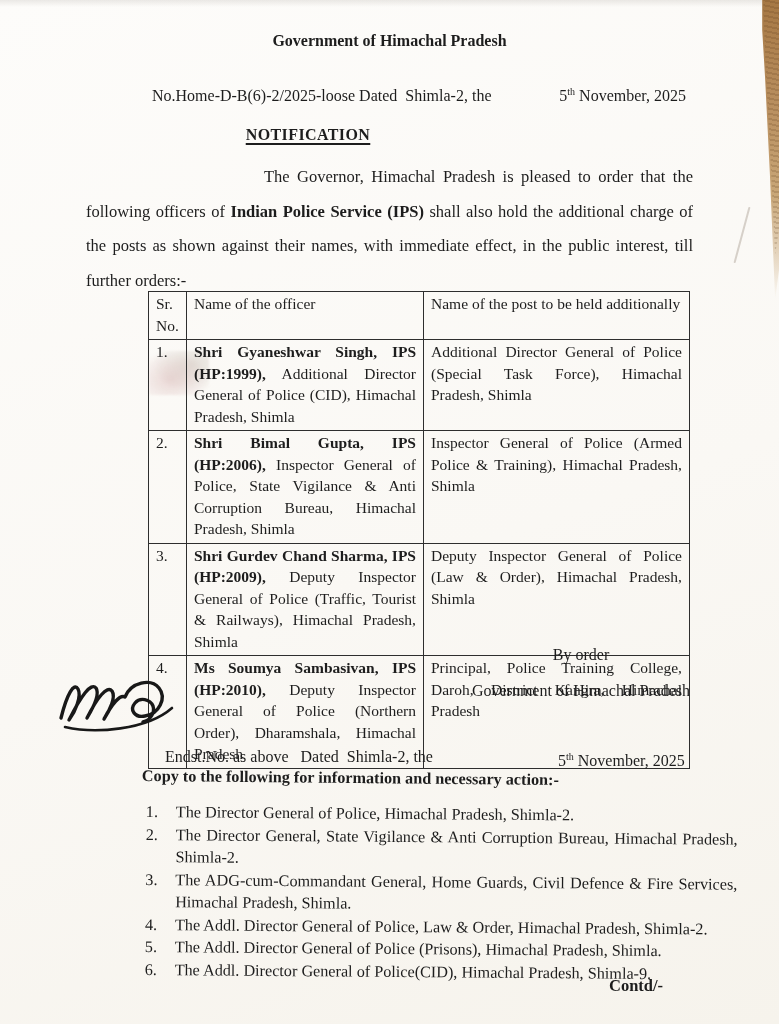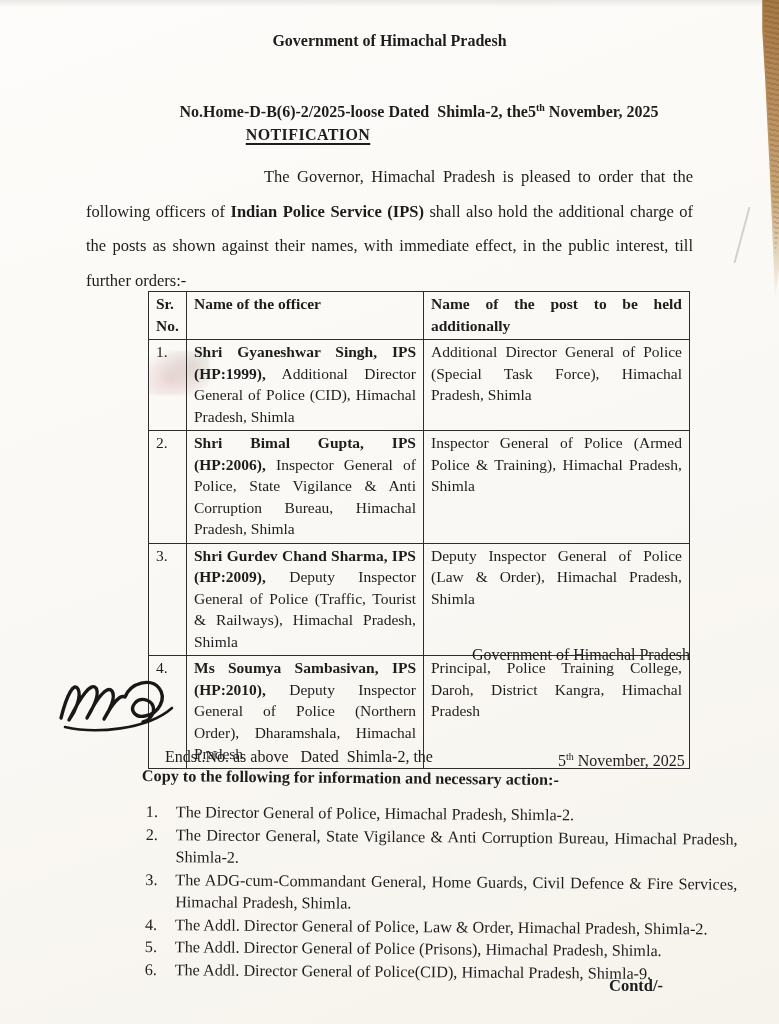--- a/index.html
+++ b/index.html
@@ -22,37 +22,37 @@
     background:rgba(128,112,96,0.30); transform:rotate(15deg); border-radius:2px; }
   .stamp-mark { position:absolute; left:149px; top:351px; width:60px; height:44px;
     background:
       radial-gradient(ellipse at 35% 65%, rgba(195,140,140,0.30), rgba(195,140,140,0) 70%),
       radial-gradient(ellipse at 72% 30%, rgba(165,150,135,0.28), rgba(165,150,135,0) 65%);
     filter: blur(1px); }
 
   .doc-header { position:absolute; top:30px; left:0; width:779px; text-align:center;
     font-weight:bold; font-size:16px; line-height:22px; }
   .ref-line { position:absolute; top:87px; left:152px; width:534px;
-    display:flex; justify-content:center; font-weight:bold; font-size:16px;margin-top:16px; }
+    display:flex; justify-content:space-between; font-weight:normal; font-size:16px; }
   .pre { white-space:pre; }
   sup { font-size:10px; line-height:0; }
 
   .notification-wrap { position:absolute; top:126px; left:0; width:616px; text-align:center; }
   .notification-wrap span { font-weight:bold; font-size:16px; letter-spacing:.4px;
     text-decoration:underline; text-underline-offset:3px; text-decoration-thickness:1.6px; }
 
   .para { position:absolute; top:160px; left:86px; width:607px;
     font-size:16.5px; line-height:34.5px; text-align:justify; text-indent:178px; }
   .b { font-weight:bold; }
 
   table.officers { position:absolute; top:291px; left:148px; width:541px;
     border-collapse:collapse; table-layout:fixed; font-size:15.5px; line-height:21.5px; }
   table.officers th, table.officers td {
     border:1.6px solid #2e2e2e; vertical-align:top; padding:1px 7px 3px; }
-  table.officers th { text-align:left; font-weight:bold; }
+  table.officers th { text-align:left; font-weight:normal; }
   table.officers th.just { text-align:justify;margin-left:20px; }
   table.officers td.just { text-align:justify; }
   tr.hdr { height:40px; }
   tr.r0 { height:71px; } tr.r1 { height:69px; } tr.r2 { height:71px; } tr.r3 { height:79px; }
 
   .signoff { position:absolute; top:645px; left:452px; width:258px;
     text-align:center; font-size:16px; line-height:20px; }
   .signoff .by-order { display:block; margin-bottom:16px; }
   .signature { position:absolute; left:55px; top:672px; }
 
@@ -125,20 +125,21 @@
     </tr>
     <tr class="r3">
       <td>4.</td>
       <td class="just"><span class="b">Ms Soumya Sambasivan, IPS (HP:2010),</span><span> Deputy Inspector General of Police (Northern Order), Dharamshala, Himachal Pradesh</span></td>
       <td class="just">Principal, Police Training College, Daroh, District Kangra, Himachal Pradesh</td>
     </tr>
   </tbody>
 </table>
 
 <div class="signoff">
+  <span class="by-order">By order</span>
   <div>Government of Himachal Pradesh</div>
 </div>
 
 <svg class="signature" width="122" height="68" viewBox="0 0 122 68">
   <path d="M6 46 C12 22 19 10 23 17 C27 24 20 40 14 48 C26 24 36 10 41 16 C45 22 38 36 32 46 C42 26 52 13 57 19 C61 25 55 38 49 47 C57 32 65 22 70 25 C76 10 96 6 104 16 C112 26 104 42 90 44 C80 46 74 38 80 31 C85 25 95 27 98 34 C100 40 96 48 88 50" fill="none" stroke="#181818" stroke-width="3.4" stroke-linecap="round" stroke-linejoin="round"></path>
   <path d="M10 55 C40 62 92 58 117 36" fill="none" stroke="#181818" stroke-width="2.6" stroke-linecap="round"></path>
 </svg>
 
 <div class="endst-line">
   <span class="pre">Endst.No. as above   Dated  Shimla-2, the</span>

